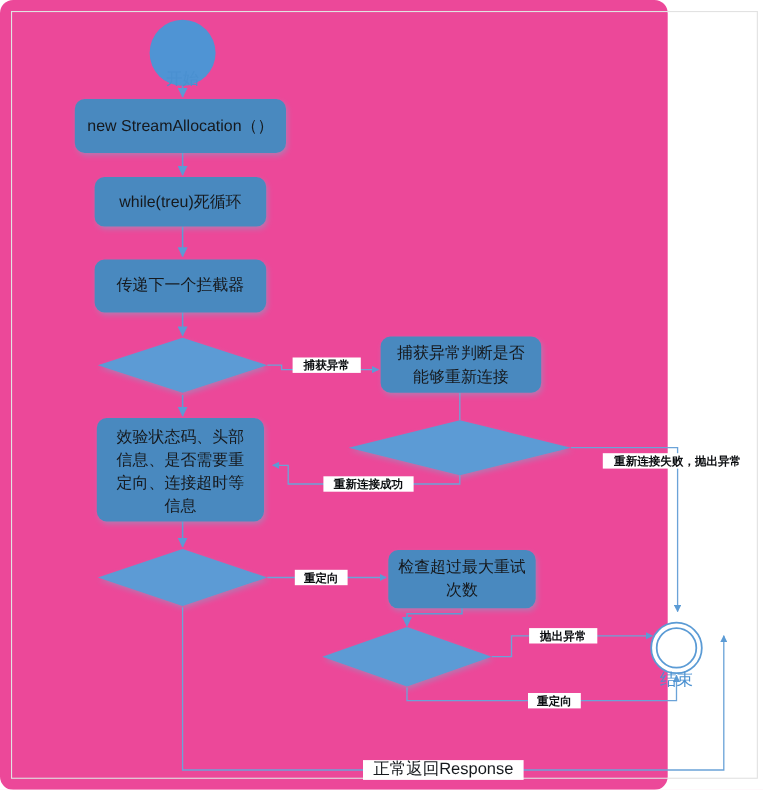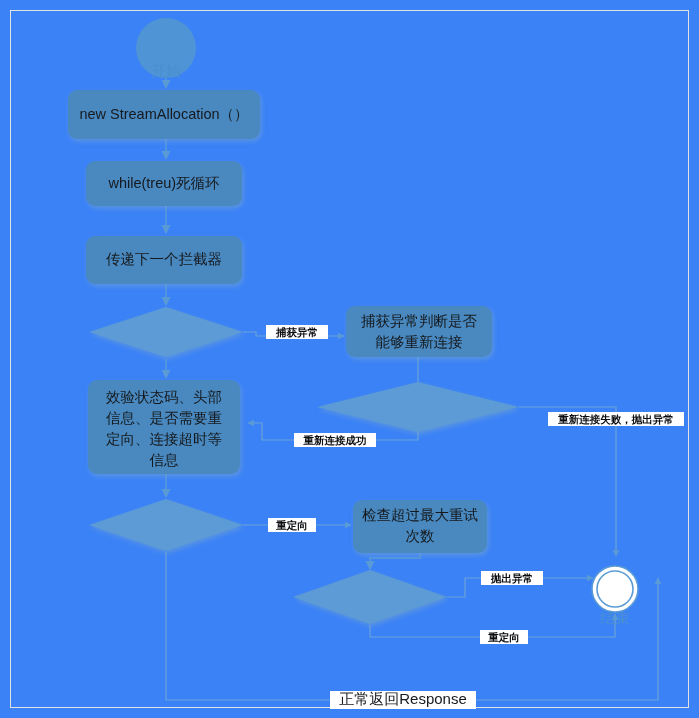--- a/index.html
+++ b/index.html
@@ -8,24 +8,25 @@
     background: #ffffff;
   }
   body {
     width: 699px;
     height: 718px;
     font-family: "Liberation Sans", "DejaVu Sans", sans-serif;
     overflow: hidden;
   }
   #canvas-frame {
     position: relative;
-    width: 699px;
+    width: 607px;
     height: 718px;
     box-sizing: border-box;
-    background: #3b82f6;
+    background: #ec4899;
+    border-radius: 12px;
   }
   svg#flowchart {
     display: block;
     width: 699px;
     height: 718px;
   }
   .node-label {
     font-family: "Liberation Sans", "DejaVu Sans", sans-serif;
     font-size: 14.5px;
     fill: #16191d;

